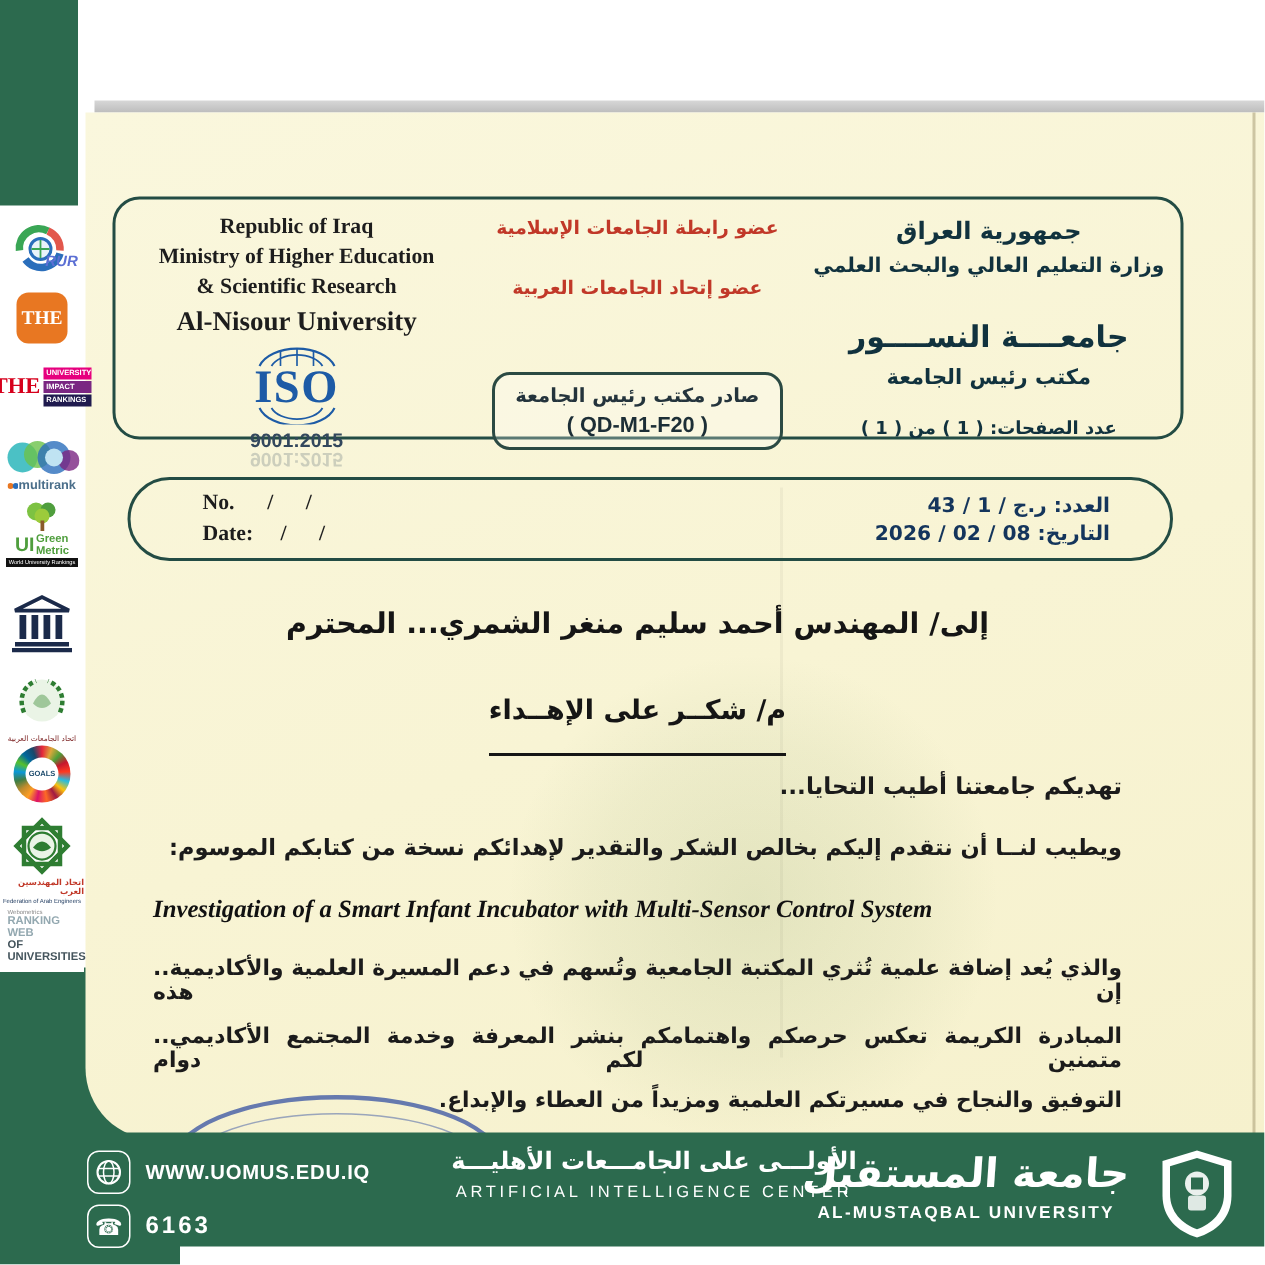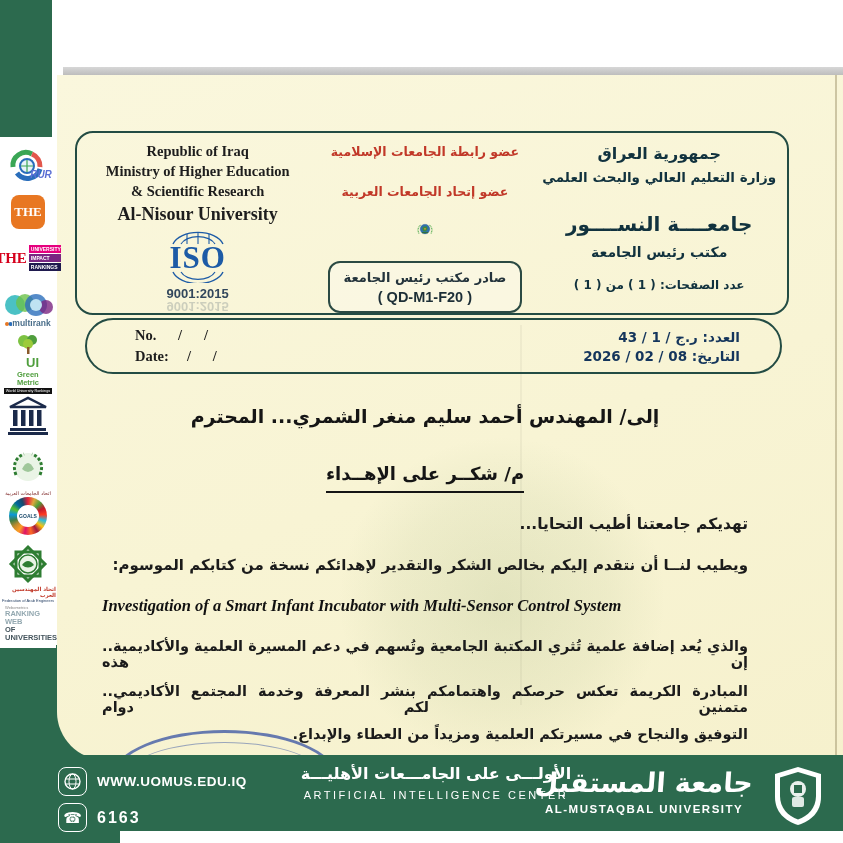--- a/index.html
+++ b/index.html
@@ -18,21 +18,21 @@
            background:linear-gradient(160deg,#faf7dd 0%,#f8f4d4 55%,#f6f1cd 100%);
            border-bottom-left-radius:48px; z-index:2; }
   .paper-crease-right { position:absolute; right:6px; top:0; width:2px; height:100%;
                         background:rgba(150,140,100,.45); }
   .paper-crease-mid { position:absolute; left:463px; top:250px; width:2px; height:380px;
                       background:rgba(90,90,60,.06); }
   .watermark { position:absolute; left:280px; top:360px; width:330px; height:330px; border-radius:50%;
                background:radial-gradient(circle, rgba(120,150,90,.16) 0%, rgba(120,150,90,.08) 45%, transparent 70%); }
 
   
-  .header-box { position:absolute; left:18px; top:56px; width:714px; height:184px;
+  .header-box { position:absolute; left:18px; top:56px; width:714px; height:162px;
                 border:2.5px solid #234c44; border-radius:18px; display:flex; flex-direction:row; }
   .hdr-col { flex:1; display:flex; flex-direction:column; align-items:center; padding-top:8px; }
   .hdr-col.en { flex:0 0 34%; }
   .hdr-col.ctr { flex:0 0 30%;gap:19px; }
 
   .en-line { font-family:"Liberation Serif", serif; font-weight:bold; color:#1d1d1d;
              font-size:14.5px; line-height:20px; text-align:center; }
   .en-line.univ { font-size:18px; line-height:26px; }
 
   .iso-wrap { margin-top:4px; display:flex; flex-direction:column; align-items:center; }
@@ -63,21 +63,21 @@
              display:flex; justify-content:space-between; align-items:center; padding:0 40px 0 48px; }
   .ref-left { display:flex; flex-direction:column; gap:4px; }
   .ref-row { font-family:"Liberation Serif", serif; font-weight:bold; font-size:14.5px; color:#1d1d1d;
              white-space:pre; }
   .ref-right { display:flex; flex-direction:column; gap:3px; align-items:flex-end; }
   .ref-ar { font-size:13.5px; font-weight:bold; color:#14355c; white-space:pre; }
   .to-line   { position:absolute; left:45px; width:646px; top:330px; text-align:center;
                font-size:19px; font-weight:bold; color:#151515; }
   .subj-line { position:absolute; left:45px; width:646px; top:388px; text-align:center;
                font-size:18px; font-weight:bold; color:#151515; }
-  .subj-line span { border-bottom:2px solid #151515; padding-bottom:7px; }
+  .subj-line span { border-bottom:2px solid #151515; padding-bottom:18px; }
   .greeting  { position:absolute; left:45px; width:646px; top:440px; text-align:right;
                font-size:15.5px; font-weight:bold; color:#1b1b1b; }
   .intro     { position:absolute; left:45px; width:646px; top:481px; text-align:right;
                font-size:15px; font-weight:bold; color:#1b1b1b; }
   .book-title { position:absolute; left:45px; width:646px; top:521px; text-align:left;
                 font-family:"Liberation Serif", serif; font-style:italic; font-weight:bold;
                 font-size:16.5px; color:#111; }
   .body-line { position:absolute; left:45px; width:646px; font-size:14.5px; font-weight:bold;
                color:#1b1b1b; text-align:justify; text-align-last:justify; }
   .body-line.last { text-align:right; text-align-last:right; }
@@ -114,21 +114,21 @@
                display:flex; align-items:center; justify-content:center;
                font-family:"Liberation Serif", serif; font-weight:bold; font-size:13px; }
   .impact { display:flex; align-items:center; gap:2px; }
   .impact-the { font-family:"Liberation Serif", serif; font-weight:bold; color:#d6001c; font-size:15px; }
   .impact-bars { display:flex; flex-direction:column; gap:1px; }
   .impact-bar { width:32px; height:8px; color:#fff; font-size:5px; font-weight:bold;
                 display:flex; align-items:center; padding-left:2px; }
   .ib0 { background:#e6007e; } .ib1 { background:#7a2682; } .ib2 { background:#1f1a4e; }
   .mr-text { font-size:8.5px; font-weight:bold; color:#4a6e8a; }
   .gm-caption { background:#111; color:#fff; font-size:3.8px; padding:1px 2px; margin-top:1px; white-space:nowrap; }
-  .gm-row { display:flex; align-items:flex-end; gap:1px;flex-direction:column; }
+  .gm-row { display:flex; align-items:flex-start; gap:1px; }
   .gm-ui { color:#4f9e3d; font-weight:bold; font-size:13px; }
   .gm-gm { color:#4f9e3d; font-size:7.5px; line-height:8px; font-weight:bold; text-align:left; }
   .aru-caption { font-size:5px; color:#7a1f1f; margin-top:1px; }
   .sdg-wheel { width:38px; height:38px; border-radius:50%;
                background:conic-gradient(#e5243b,#dda63a,#4c9f38,#c5192d,#ff3a21,#26bde2,#fcc30b,#a21942,#fd6925,#dd1367,#fd9d24,#bf8b2e,#3f7e44,#0a97d9,#56c02b,#00689d,#19486a,#e5243b);
                display:flex; align-items:center; justify-content:center; }
   .sdg-center { width:22px; height:22px; background:#fff; border-radius:50%; color:#19486a;
                 font-size:5px; font-weight:bold; display:flex; align-items:center; justify-content:center; }
   .fae-ar { font-size:5.5px; color:#c13828; font-weight:bold; margin-top:1px; }
   .fae-en { font-size:4px; color:#1f3a5f; }

